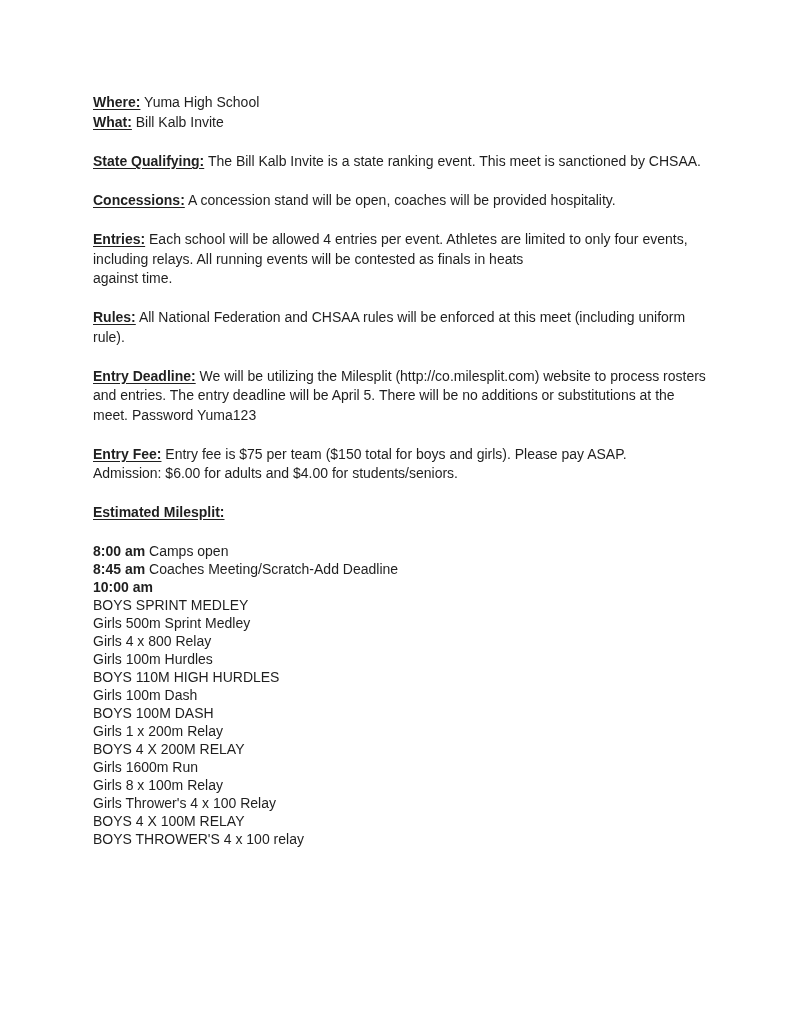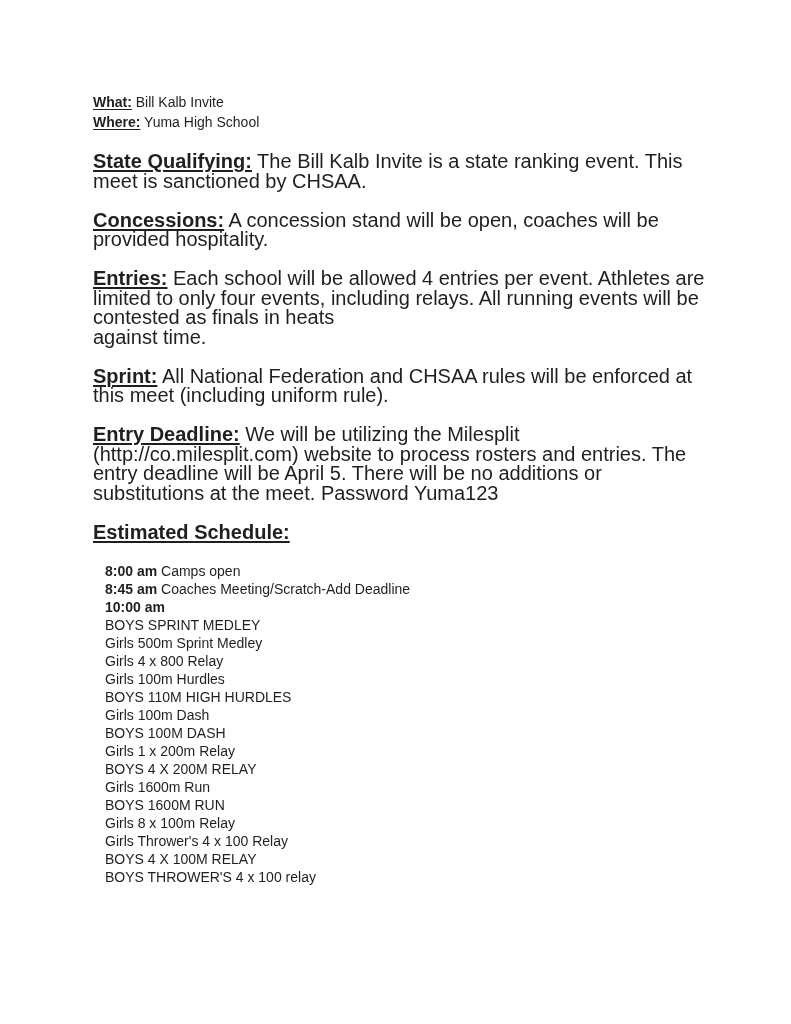--- a/index.html
+++ b/index.html
@@ -26,82 +26,83 @@
   .info-block {
     margin: 0 0 20px 0;
   }
   .line {
     margin: 0;
     font-size: 14px;
     line-height: 19.5px;
   }
   .para {
     margin: 0 0 19.5px 0;
-    font-size: 20px;
+    font-size: 14px;
     line-height: 19.5px;
     white-space: pre-wrap;
   }
   .lbl {
     font-weight: bold;
     text-decoration: underline;
     text-underline-offset: 2px;
   }
   .schedule-block {
-    margin: 12px;
+    margin: 0;
   }
   .sched-line {
     margin: 0;
     font-size: 14px;
     line-height: 18px;
   }
   .sched-time {
     font-weight: bold;
   }
 </style>
 </head>
 <body>
 
 <div class="page">
   <div class="content">
 
     <div class="info-block">
+      <p class="line"><span class="lbl">Where:</span> <span>Yuma High School</span></p>
       <p class="line"><span class="lbl">What:</span> <span>Bill Kalb Invite</span></p>
-      <p class="line"><span class="lbl">Where:</span> <span>Yuma High School</span></p>
     </div>
 
     <p class="para"><span class="lbl">State Qualifying:</span> <span>The Bill Kalb Invite is a state ranking event. This meet is sanctioned by CHSAA.</span></p>
 
     <p class="para"><span class="lbl">Concessions:</span> <span>A concession stand will be open, coaches will be provided hospitality.</span></p>
 
     <p class="para"><span class="lbl">Entries:</span> <span>Each school will be allowed 4 entries per event. Athletes are limited to only four events, including relays. All running events will be contested as finals in heats
 against time.</span></p>
 
-    <p class="para"><span class="lbl">Sprint:</span> <span>All National Federation and CHSAA rules will be enforced at this meet (including uniform rule).</span></p>
+    <p class="para"><span class="lbl">Rules:</span> <span>All National Federation and CHSAA rules will be enforced at this meet (including uniform rule).</span></p>
 
     <p class="para"><span class="lbl">Entry Deadline:</span> <span>We will be utilizing the Milesplit (http://co.milesplit.com) website to process rosters and entries. The entry deadline will be April 5. There will be no additions or substitutions at the meet. Password Yuma123</span></p>
 
+    <p class="para"><span class="lbl">Entry Fee:</span> <span>Entry fee is $75 per team ($150 total for boys and girls). Please pay ASAP.
+Admission: $6.00 for adults and $4.00 for students/seniors.</span></p>
 
-    <p class="para"><span class="lbl">Estimated Schedule:</span></p>
+    <p class="para"><span class="lbl">Estimated Milesplit:</span></p>
 
     <div class="schedule-block">
       <p class="sched-line"><span class="sched-time">8:00 am</span> <span>Camps open</span></p>
       <p class="sched-line"><span class="sched-time">8:45 am</span> <span>Coaches Meeting/Scratch-Add Deadline</span></p>
       <p class="sched-line"><span class="sched-time">10:00 am</span></p>
 
       <p class="sched-line">BOYS SPRINT MEDLEY</p>
       <p class="sched-line">Girls 500m Sprint Medley</p>
       <p class="sched-line">Girls 4 x 800 Relay</p>
       <p class="sched-line">Girls 100m Hurdles</p>
       <p class="sched-line">BOYS 110M HIGH HURDLES</p>
       <p class="sched-line">Girls 100m Dash</p>
       <p class="sched-line">BOYS 100M DASH</p>
       <p class="sched-line">Girls 1 x 200m Relay</p>
       <p class="sched-line">BOYS 4 X 200M RELAY</p>
       <p class="sched-line">Girls 1600m Run</p>
-      <p class="sched-line">BOYS 1600M RUN</p>
       <p class="sched-line">Girls 8 x 100m Relay</p>
       <p class="sched-line">Girls Thrower's 4 x 100 Relay</p>
       <p class="sched-line">BOYS 4 X 100M RELAY</p>
       <p class="sched-line">BOYS THROWER'S 4 x 100 relay</p>
     </div>
 
   </div>
 </div>
 
 </body></html>

